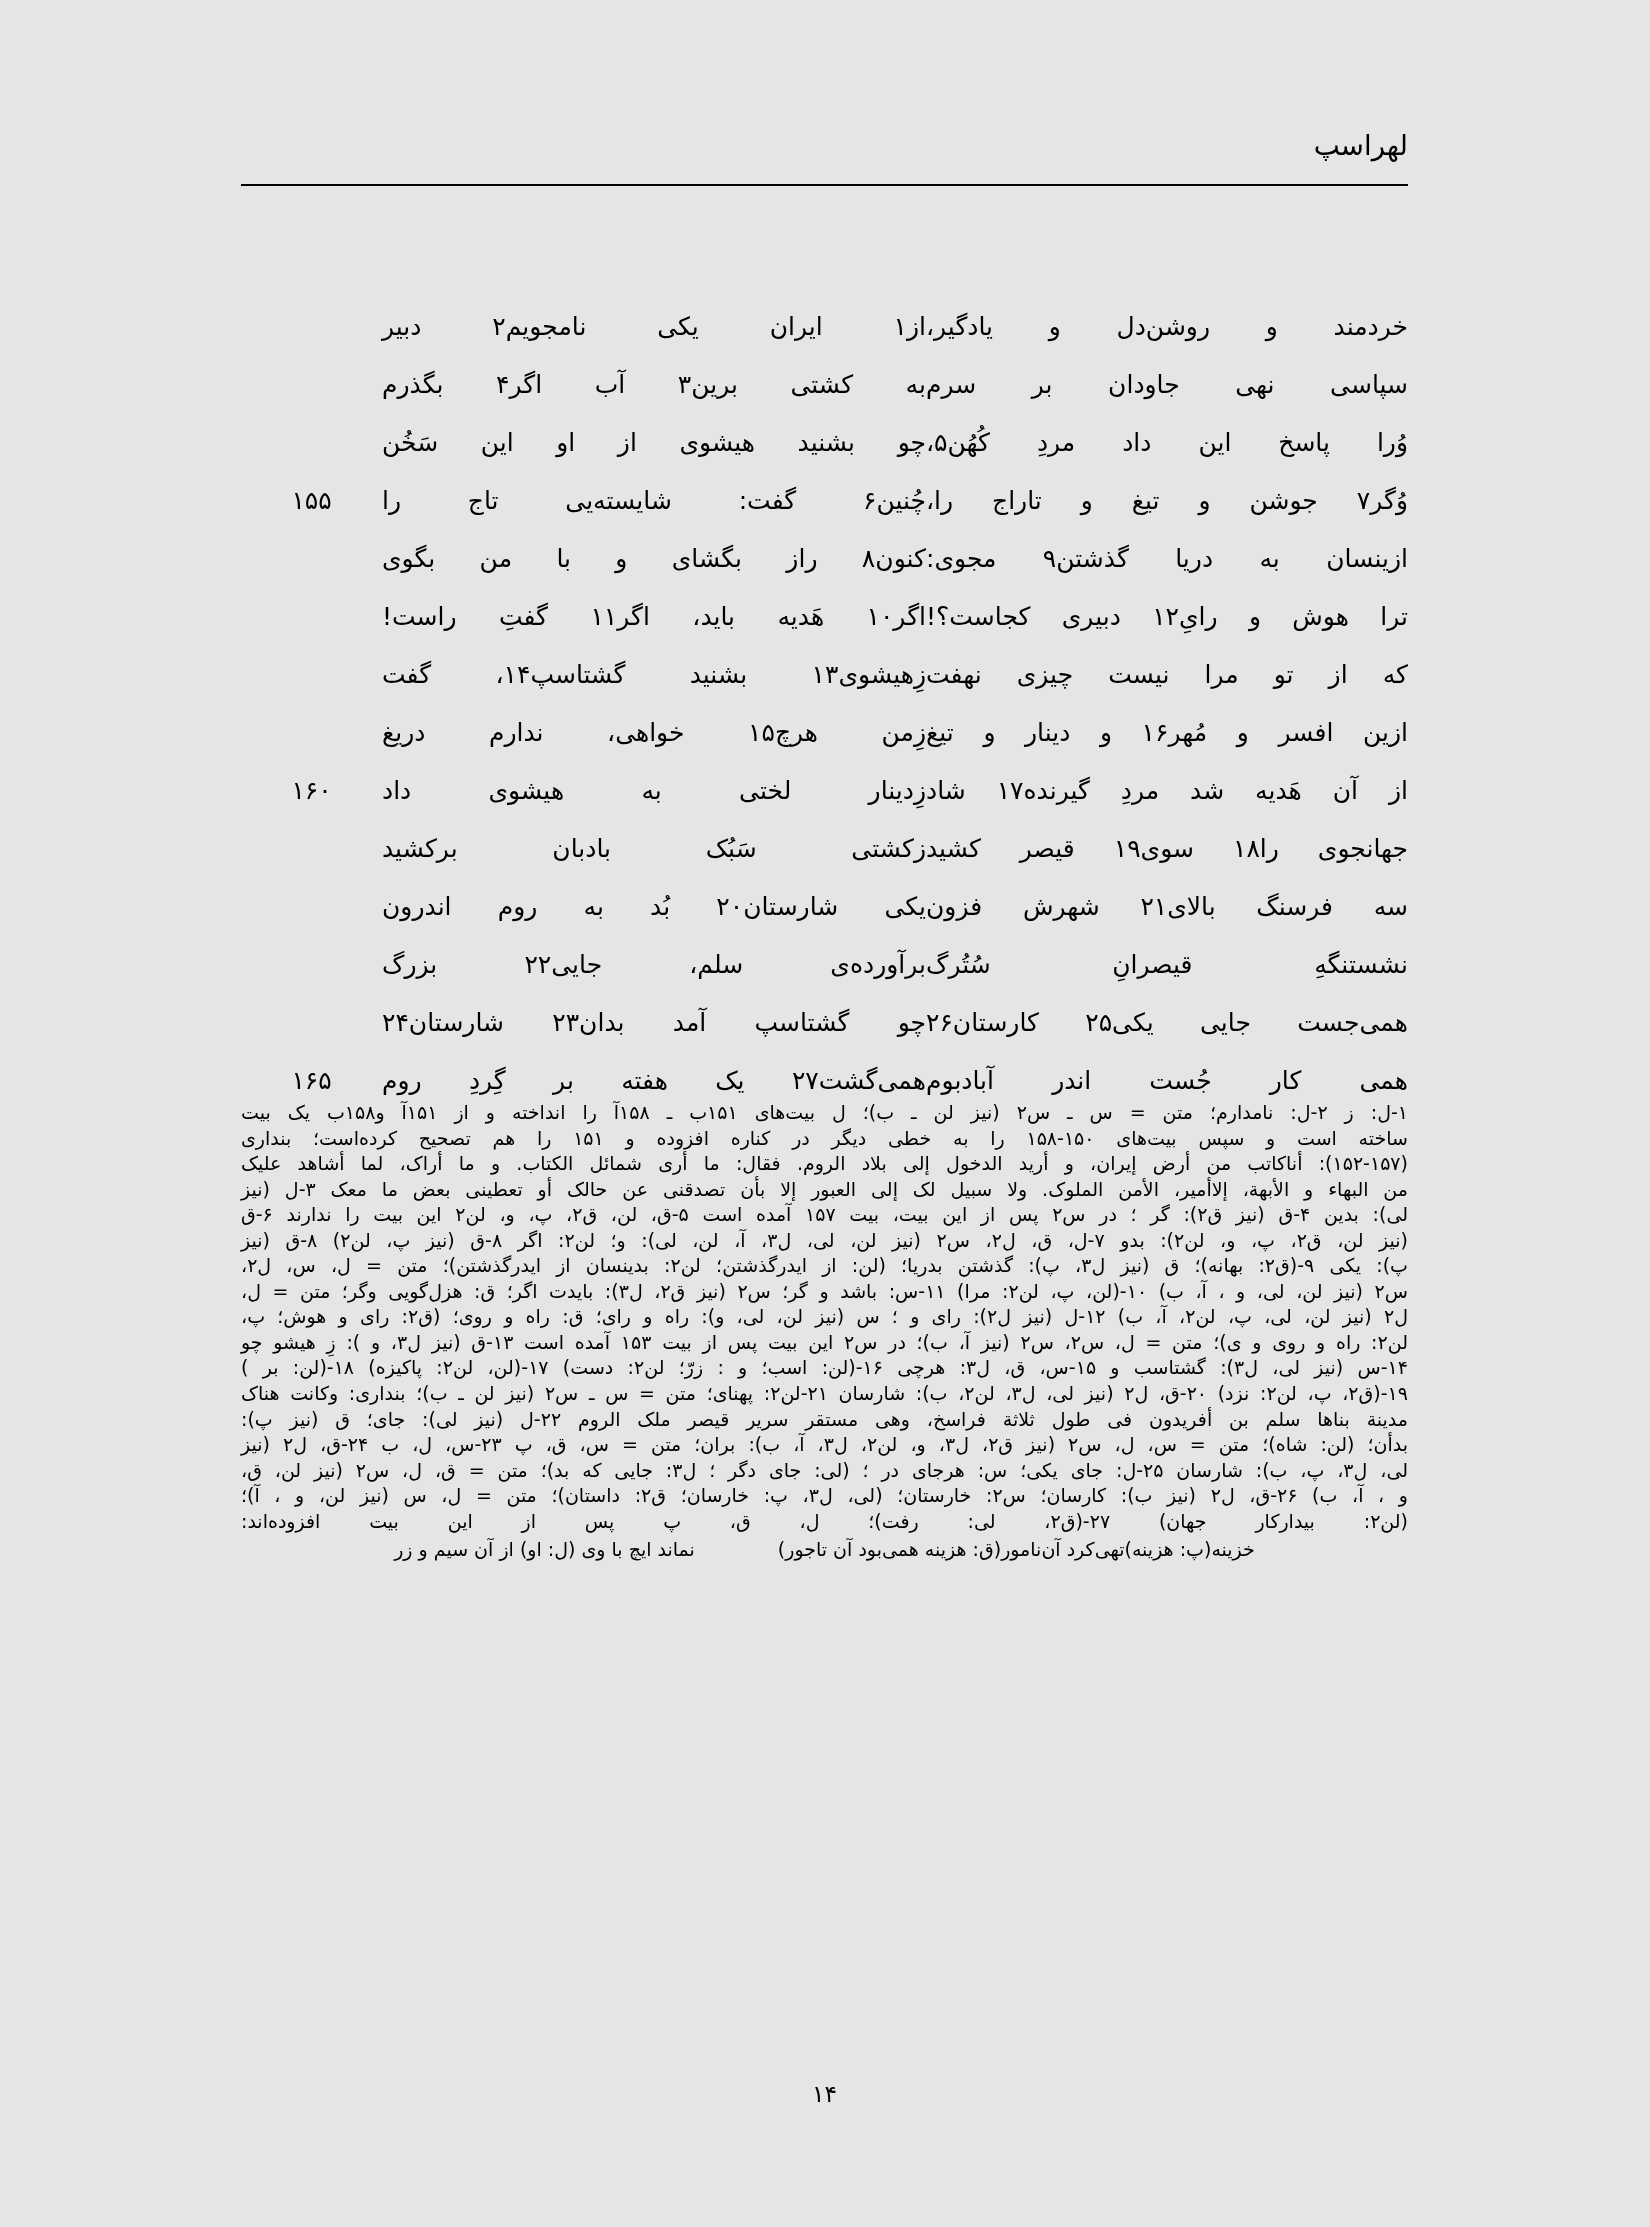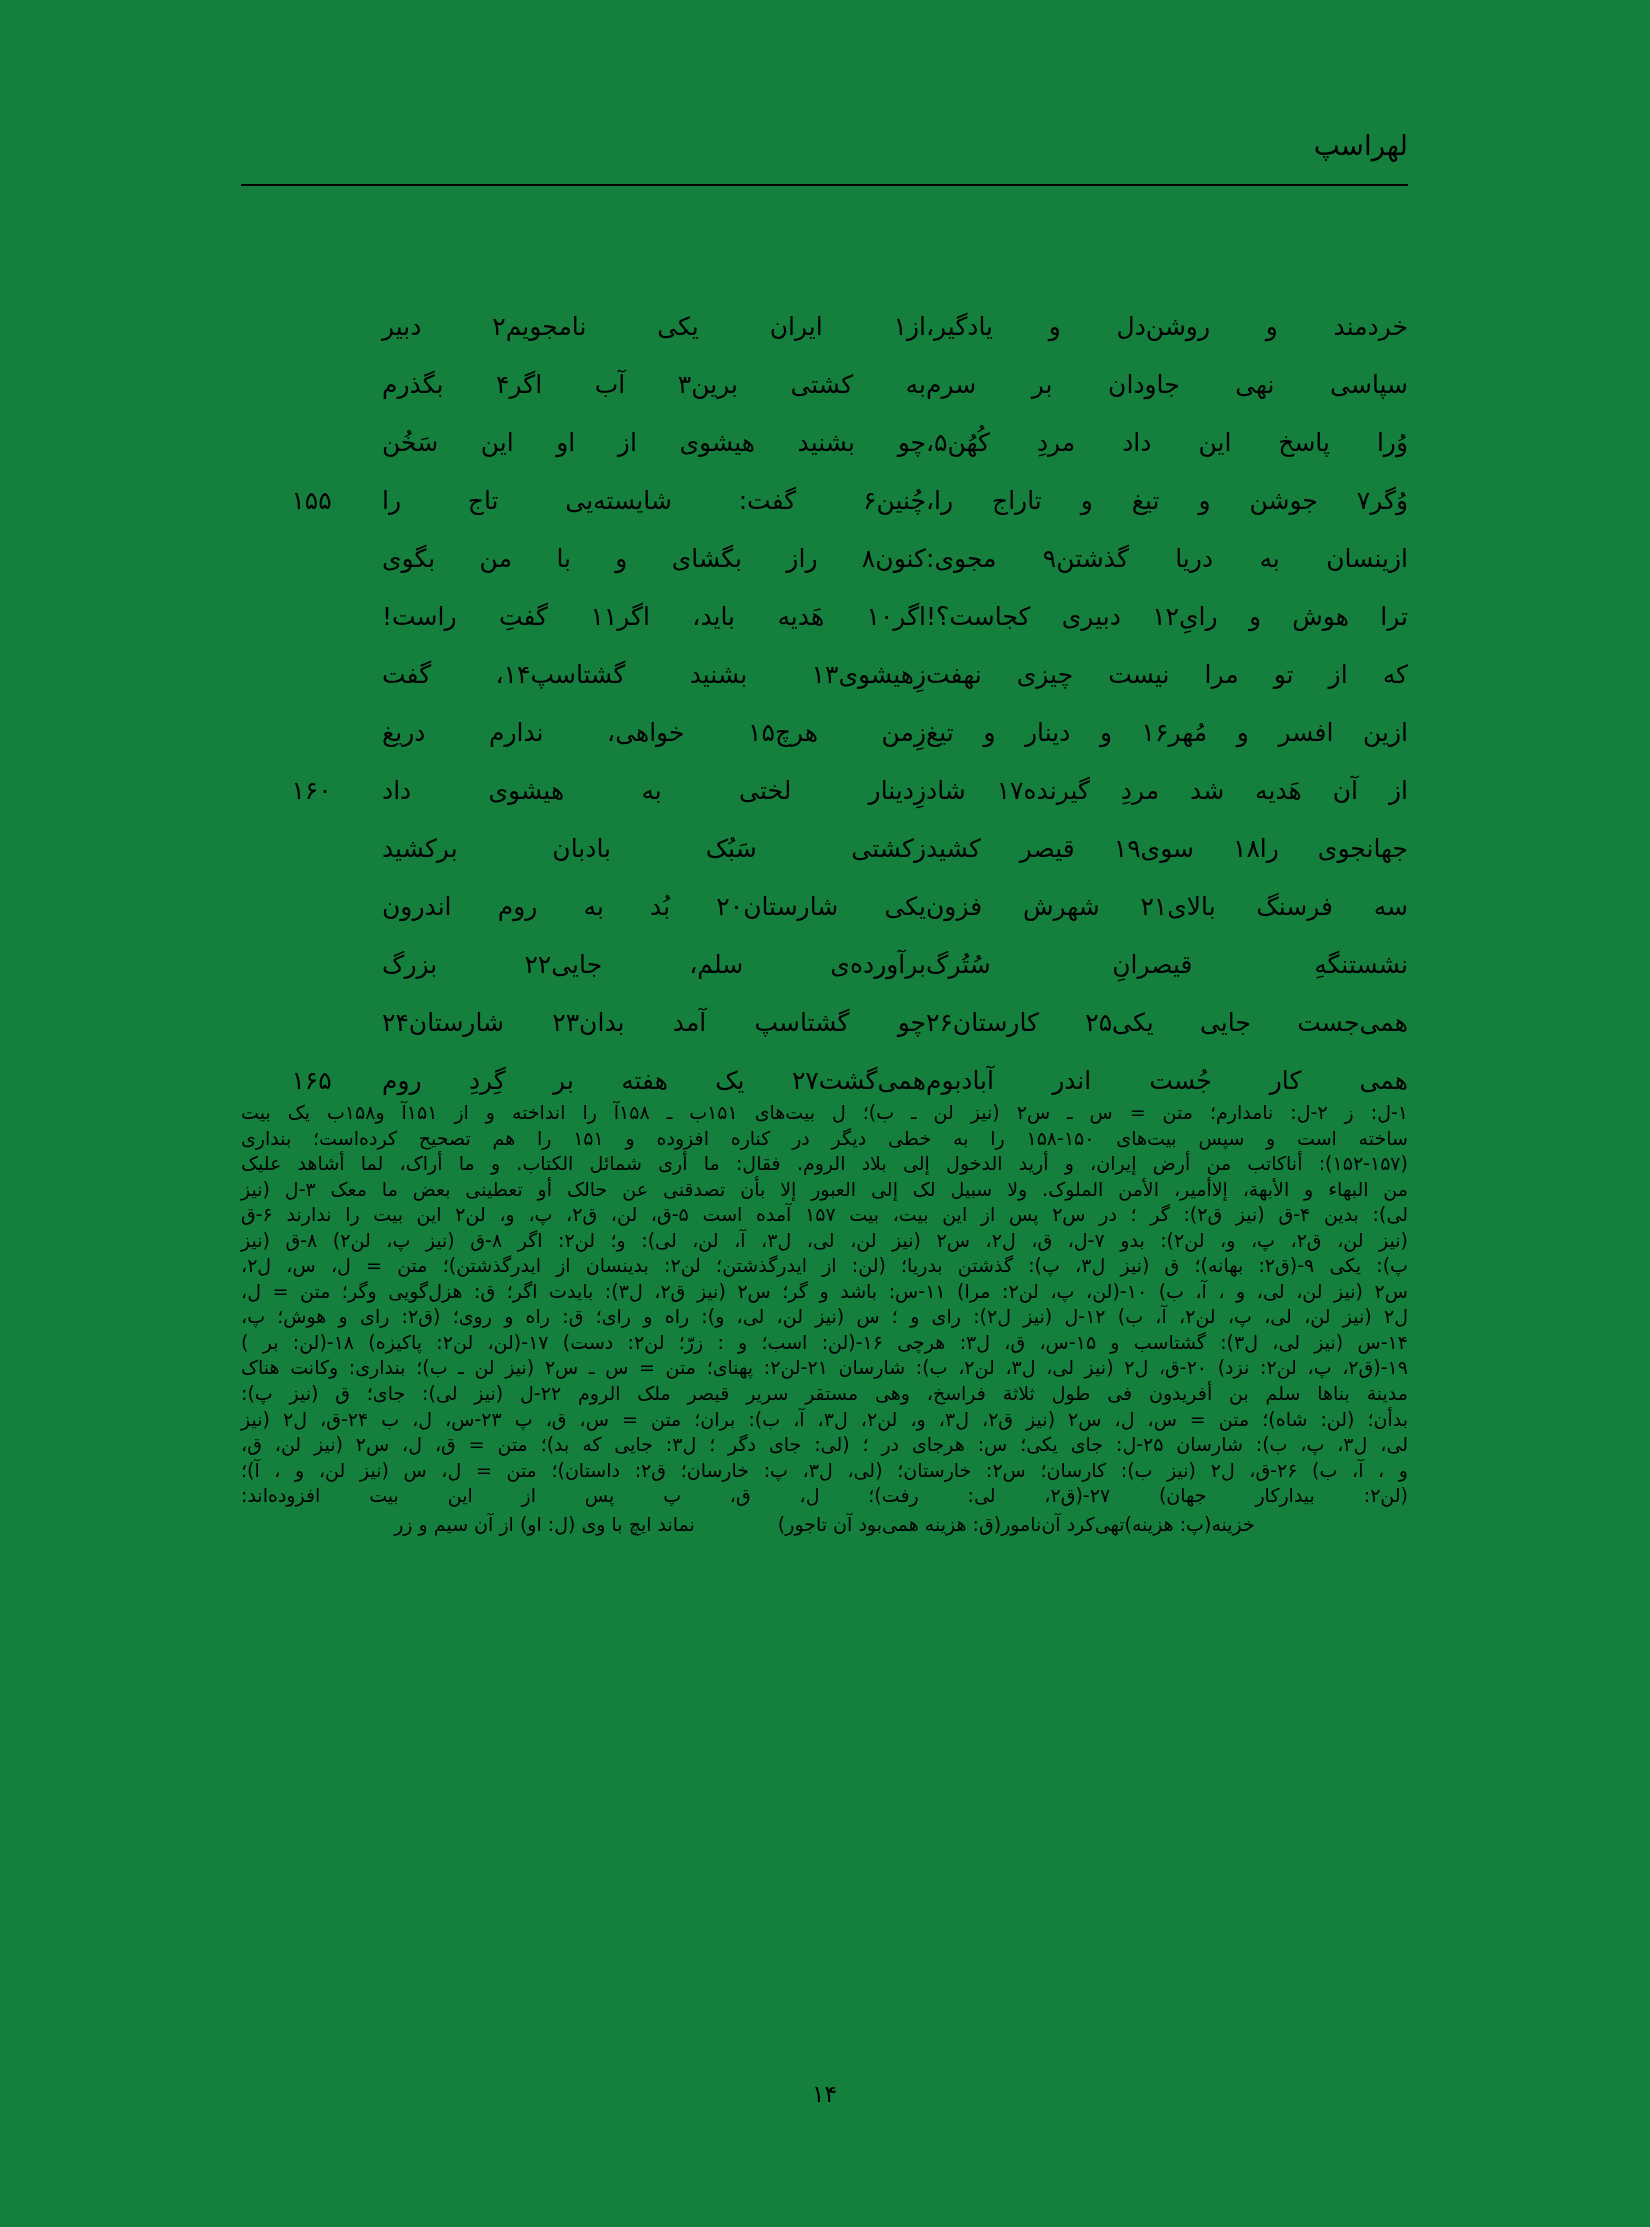--- a/index.html
+++ b/index.html
@@ -9,21 +9,21 @@
     background: #ffffff;
   }
   body {
     font-family: "DejaVu Sans", "Liberation Sans", sans-serif;
     color: #000000;
   }
   .page {
     position: relative;
     width: 1651px;
     height: 2227px;
-    background: #15803d;
+    background: #e5e5e5;
     margin: 0 auto;
     overflow: hidden;
     box-sizing: border-box;
   }
 
   
   .runninghead {
     position: absolute;
     top: 131px;
     right: 242px;
@@ -230,20 +230,21 @@
   <div class="footnotes">
     <div class="fn">۱-ل: ز  ۲-ل: نامدارم؛ متن = س ـ س۲ (نیز لن ـ ب)؛ ل بیت‌های ۱۵۱ب ـ ۱۵۸آ را انداخته و از ۱۵۱آ و۱۵۸ب یک بیت</div>
     <div class="fn">ساخته است و سپس بیت‌های ۱۵۰-۱۵۸ را به خطی دیگر در کناره افزوده و ۱۵۱ را هم تصحیح کرده‌است؛ بنداری</div>
     <div class="fn">(۱۵۲-۱۵۷): أناکاتب من أرض إیران، و أرید الدخول إلی بلاد الروم. فقال: ما أری شمائل الکتاب. و ما أراک، لما أشاهد علیک</div>
     <div class="fn">من البهاء و الأبهة، إلاأمیر، الأمن الملوک. ولا سبیل لک إلی العبور إلا بأن تصدقنی عن حالک أو تعطینی بعض ما معک  ۳-ل (نیز</div>
     <div class="fn">لی): بدین  ۴-ق (نیز ق۲): گر ؛ در س۲ پس از این بیت، بیت ۱۵۷ آمده است  ۵-ق، لن، ق۲، پ، و، لن۲ این بیت را ندارند  ۶-ق</div>
     <div class="fn">(نیز لن، ق۲، پ، و، لن۲): بدو  ۷-ل، ق، ل۲، س۲ (نیز لن، لی، ل۳، آ، لن، لی): و؛ لن۲: اگر  ۸-ق (نیز پ، لن۲) ۸-ق (نیز</div>
     <div class="fn">پ): یکی  ۹-(ق۲: بهانه)؛ ق (نیز ل۳، پ): گذشتن بدریا؛ (لن: از ایدرگذشتن؛ لن۲: بدینسان از ایدرگذشتن)؛ متن = ل، س، ل۲،</div>
     <div class="fn">س۲ (نیز لن، لی، و ، آ، ب)  ۱۰-(لن، پ، لن۲: مرا)  ۱۱-س: باشد و گر؛ س۲ (نیز ق۲، ل۳): بایدت اگر؛ ق: هزل‌گویی وگر؛ متن = ل،</div>
     <div class="fn">ل۲ (نیز لن، لی، پ، لن۲، آ، ب)  ۱۲-ل (نیز ل۲): رای و ؛ س (نیز لن، لی، و): راه و رای؛ ق: راه و روی؛ (ق۲: رای و هوش؛ پ،</div>
+    <div class="fn">لن۲: راه و روی و ی)؛ متن = ل، س۲، س۲ (نیز آ، ب)؛ در س۲ این بیت پس از بیت ۱۵۳ آمده است  ۱۳-ق (نیز ل۳، و ): زِ هیشو چو</div>
     <div class="fn">۱۴-س (نیز لی، ل۳): گشتاسب و  ۱۵-س، ق، ل۳: هرچی  ۱۶-(لن: اسب؛ و : زرّ؛ لن۲: دست)  ۱۷-(لن، لن۲: پاکیزه)  ۱۸-(لن: بر )</div>
     <div class="fn">۱۹-(ق۲، پ، لن۲: نزد)  ۲۰-ق، ل۲ (نیز لی، ل۳، لن۲، ب): شارسان  ۲۱-لن۲: پهنای؛ متن = س ـ س۲ (نیز لن ـ ب)؛ بنداری: وکانت هناک</div>
     <div class="fn">مدینة بناها سلم بن أفریدون فی طول ثلاثة فراسخ، وهی مستقر سریر قیصر ملک الروم  ۲۲-ل (نیز لی): جای؛ ق (نیز پ):</div>
     <div class="fn">بدأن؛ (لن: شاه)؛ متن = س، ل، س۲ (نیز ق۲، ل۳، و، لن۲، ل۳، آ، ب): بران؛ متن = س، ق، پ  ۲۳-س، ل، ب  ۲۴-ق، ل۲ (نیز</div>
     <div class="fn">لی، ل۳، پ، ب): شارسان  ۲۵-ل: جای یکی؛ س: هرجای در ؛ (لی: جای دگر ؛ ل۳: جایی که بد)؛ متن = ق، ل، س۲ (نیز لن، ق،</div>
     <div class="fn">و ، آ، ب)  ۲۶-ق، ل۲ (نیز ب): کارسان؛ س۲: خارستان؛ (لی، ل۳، پ: خارسان؛ ق۲: داستان)؛ متن = ل، س (نیز لن، و ، آ)؛</div>
     <div class="fn">(لن۲: بیدارکار جهان)  ۲۷-(ق۲، لی: رفت)؛ ل، ق، پ پس از این بیت افزوده‌اند:</div>
     <div class="fn fn-center"></div>
 
     <div class="fn-verse">

